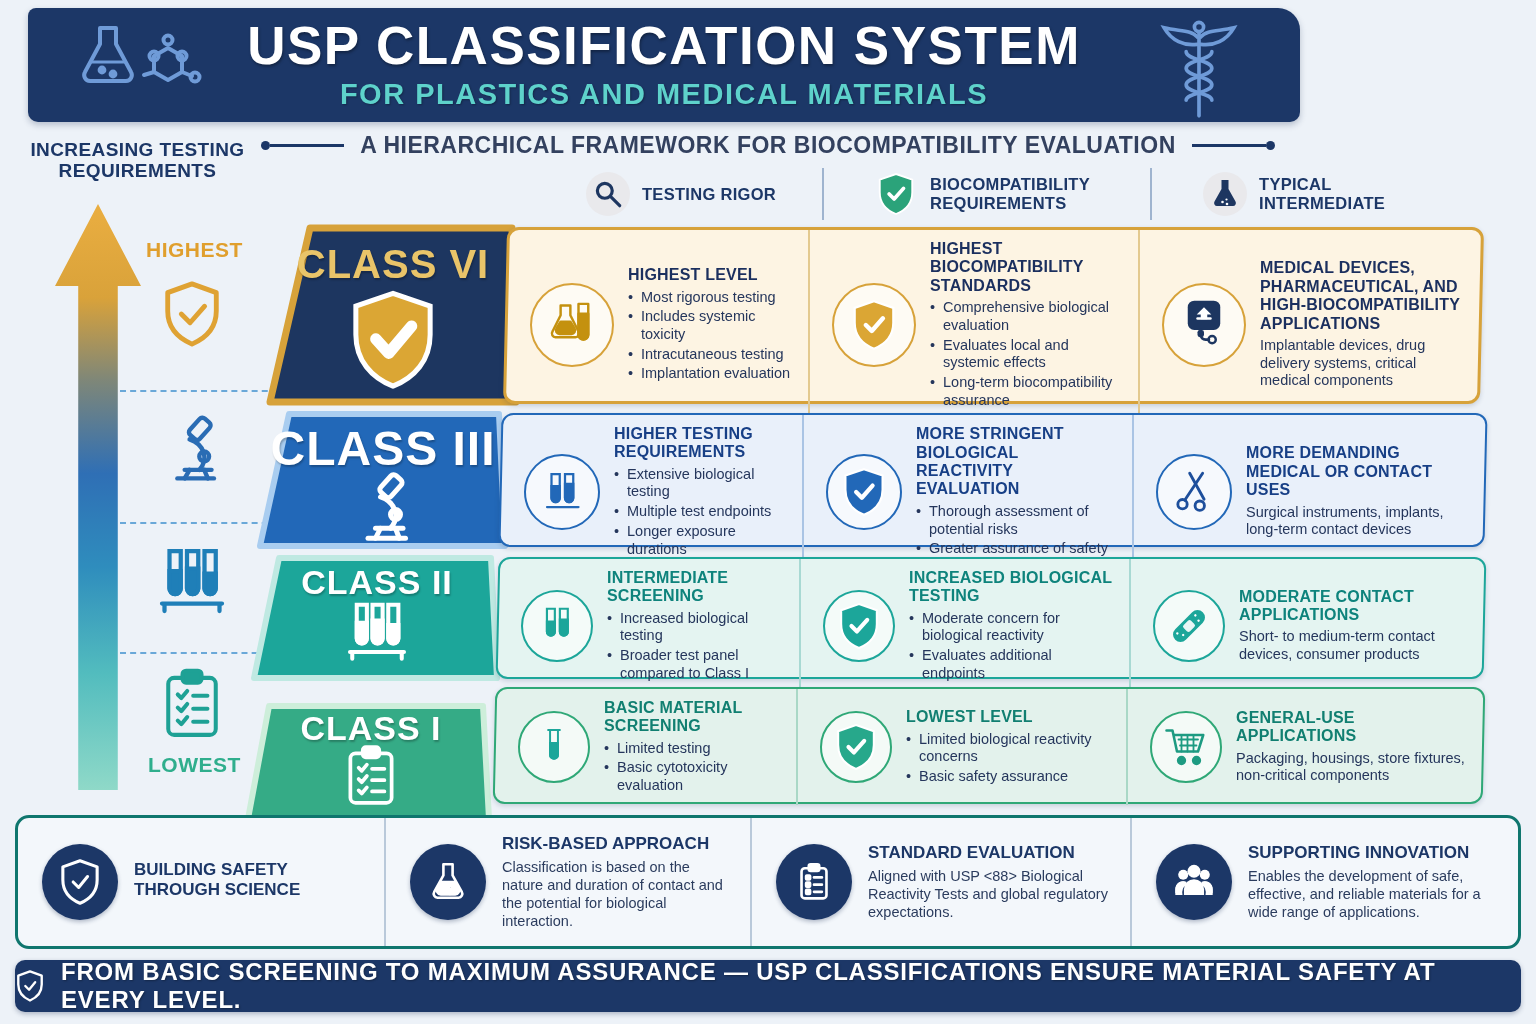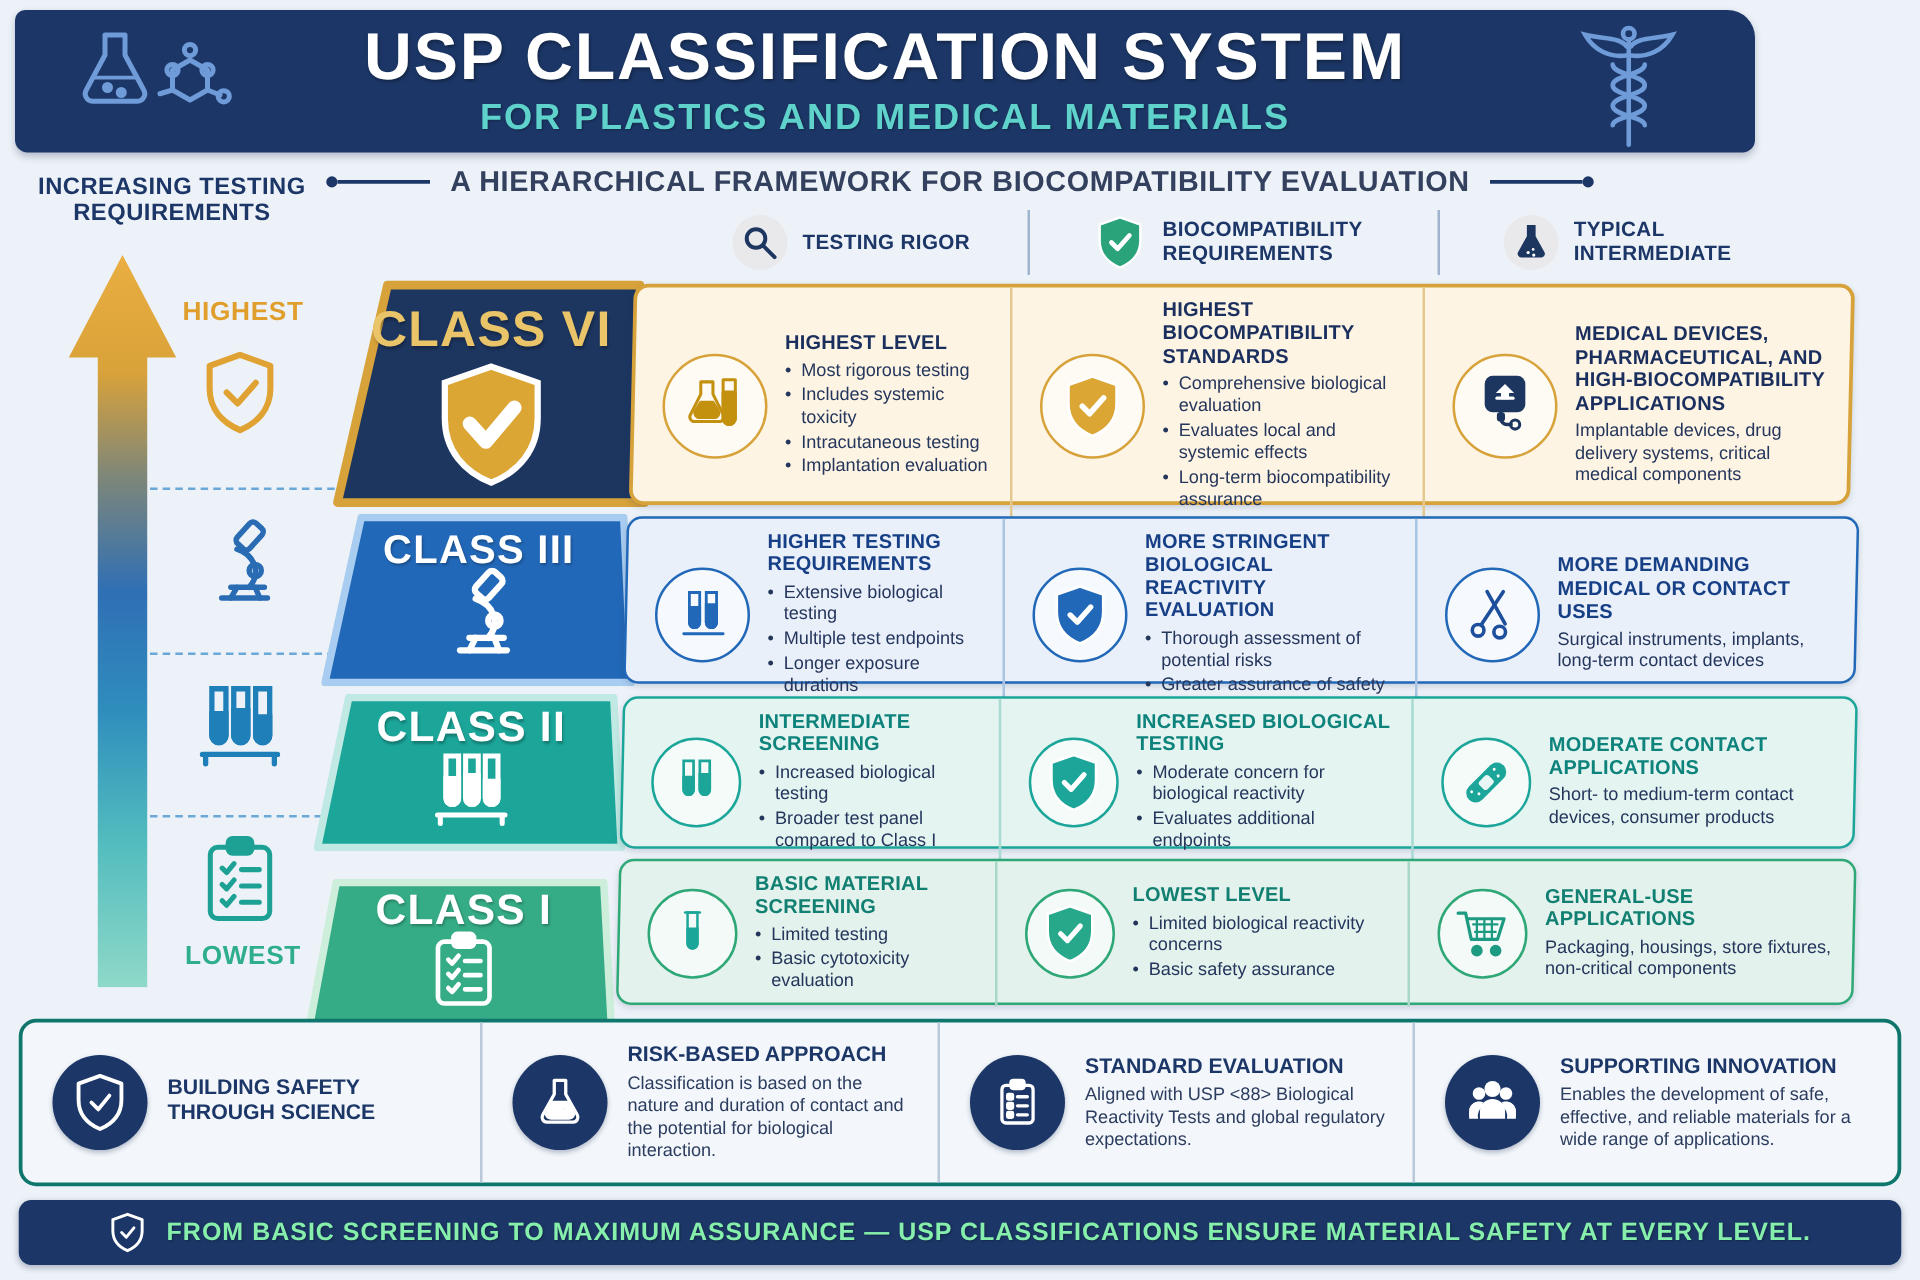--- a/index.html
+++ b/index.html
@@ -6,21 +6,21 @@
   html,body { width:1536px; height:1024px; }
   body {
     font-family:"Liberation Sans", sans-serif;
     background:#edf2f8;
     position:relative;
     overflow:hidden;
     color:#22355c;
   }
   
   .header {
-    position:absolute; left:12px; top:8px; width:1392px; height:114px;
+    position:absolute; left:28px; top:8px; width:1272px; height:114px;
     background:#1c3767; border-radius:8px 22px 10px 10px;
     display:flex; align-items:center; justify-content:center;
     box-shadow:0 3px 6px rgba(20,40,80,.25);
   }
   .header-icon-left { position:absolute; left:28px; top:10px; }
   .header-icon-right { position:absolute; right:46px; top:6px; }
   .header-titles { text-align:center; margin-top:-4px; }
   .header-title { color:#ffffff; font-size:53px; font-weight:bold; letter-spacing:1.5px; text-shadow:1px 2px 3px rgba(0,0,0,.35);}
   .header-subtitle { color:#5ed2cb; font-size:29px; font-weight:bold; letter-spacing:1.5px; margin-top:2px; text-shadow:1px 1px 2px rgba(0,0,0,.3);}
   
@@ -55,21 +55,21 @@
   
   .trap { position:absolute; }
   .trap svg.shape { position:absolute; left:0; top:0; }
   .trap-content { position:relative; width:100%; height:100%; display:flex; flex-direction:column; align-items:center; justify-content:flex-start; }
   .trap-label { font-weight:bold; letter-spacing:1px; text-shadow:1px 2px 2px rgba(0,0,0,.25); }
   .trap-vi  { left:266px; top:224px; width:254px; height:182px; }
   .trap-iii { left:257px; top:411px; width:252px; height:138px; }
   .trap-ii  { left:251px; top:555px; width:252px; height:126px; }
   .trap-i   { left:245px; top:703px; width:252px; height:138px; }
   .trap-vi .trap-label  { color:#e9c469; font-size:40px; margin-top:18px; }
-  .trap-iii .trap-label { color:#ffffff; font-size:32px; margin-top:10px; }
+  .trap-iii .trap-label { color:#ffffff; font-size:48px; margin-top:10px; }
   .trap-ii .trap-label  { color:#ffffff; font-size:34px; margin-top:8px; }
   .trap-i .trap-label   { color:#ffffff; font-size:34px; margin-top:6px; }
   
   .row-panel {
     position:absolute; border-radius:12px; transform:skewX(-1.3deg);
     box-shadow:0 2px 5px rgba(30,50,90,.18);
   }
   .row-inner { transform:skewX(1.3deg); width:100%; height:100%; display:grid; }
   .panel-vi  { left:505px; top:227px; width:977px; height:177px; background:#fdf4e3; border:3px solid #d7a23a; }
   .panel-iii { left:500px; top:413px; width:986px; height:134px; background:#e9f0fa; border:2px solid #2268b8; }
@@ -105,21 +105,21 @@
   .info-cell + .info-cell { border-left:2px solid #b9c9da; }
   .info-circle { flex:0 0 auto; width:76px; height:76px; border-radius:50%; background:#1c3767; display:flex; align-items:center; justify-content:center; box-shadow:0 2px 4px rgba(20,40,80,.3);}
   .info-title { font-size:17px; font-weight:bold; color:#1c3767; line-height:1.15; margin-bottom:4px;}
   .info-text { font-size:14.5px; color:#2b3c5e; line-height:1.25; }
   
   .footer-bar {
     position:absolute; left:15px; top:960px; width:1506px; height:52px;
     background:#1c3767; border-radius:10px; display:flex; align-items:center; justify-content:center; gap:16px;
     box-shadow:0 2px 5px rgba(20,40,80,.3);
   }
-  .footer-text { color:#86efac; font-size:20px; font-weight:bold; letter-spacing:.8px; text-shadow:1px 1px 2px rgba(0,0,0,.3);}
+  .footer-text { color:#ffffff; font-size:24px; font-weight:bold; letter-spacing:.8px; text-shadow:1px 1px 2px rgba(0,0,0,.3);}
 </style>
 </head>
 <body>
 
 <div class="header">
   <span class="header-icon-left">
     <svg width="150" height="100" viewBox="0 0 150 100" fill="none" stroke="#6f9bd8" stroke-width="4" stroke-linejoin="round" stroke-linecap="round">
       <path d="M44 10 h16 v16 l15 28 a6 6 0 0 1 -5 9 H34 a6 6 0 0 1 -5 -9 l15 -28 z"></path>
       <path d="M36 44 h32" stroke-width="3"></path>
       <circle cx="46" cy="52" r="2.4" fill="#6f9bd8"></circle>

